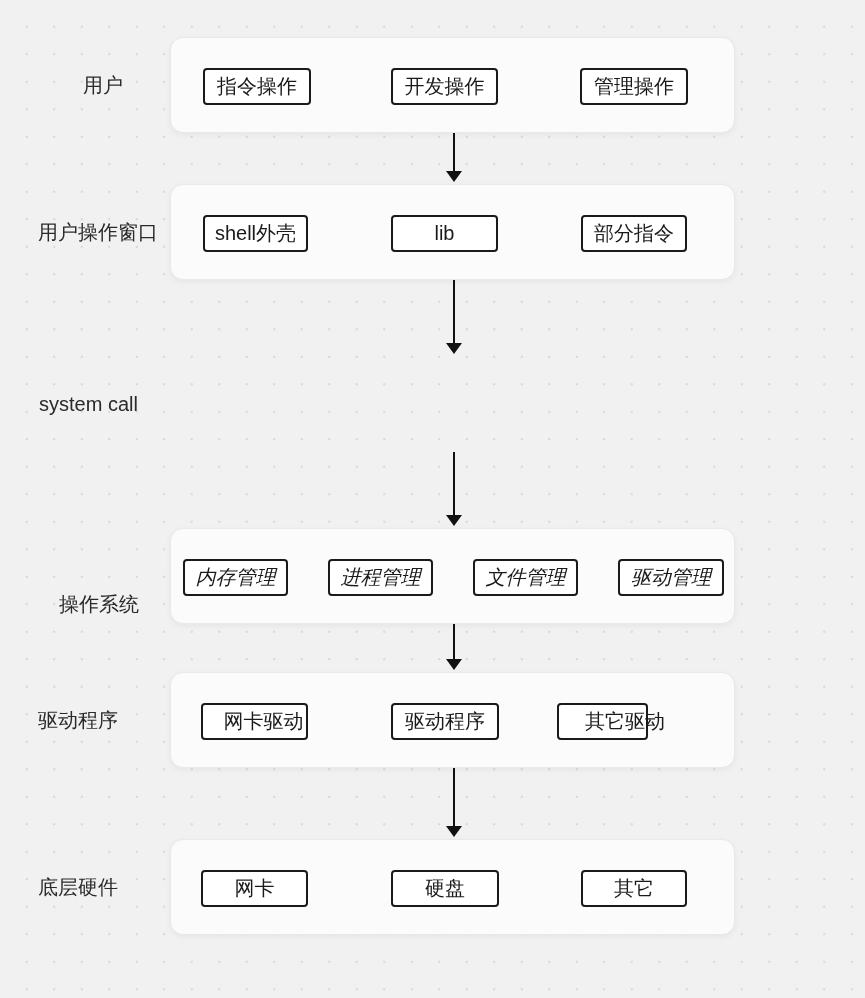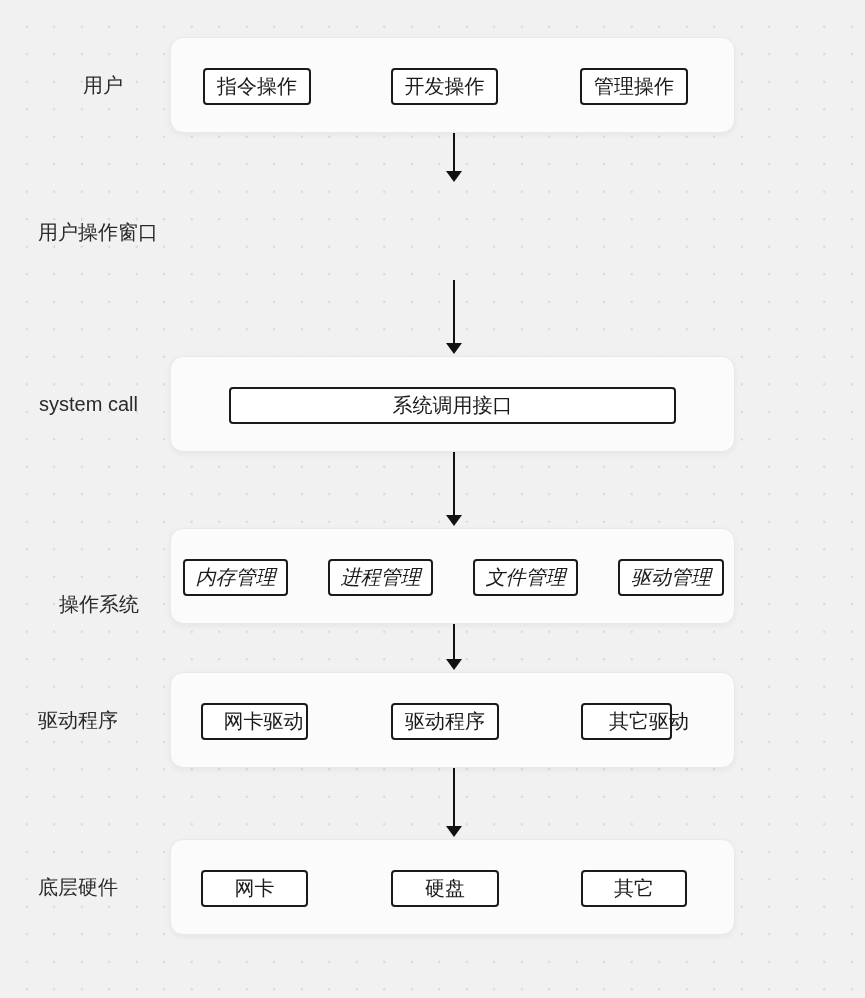--- a/index.html
+++ b/index.html
@@ -74,36 +74,38 @@
 <body>
 
 <div id="canvas">
     <div class="layer-label" style="left: 83px; top: 37px;">用户</div>
     <div class="layer-panel" style="top: 37px;">
       <div class="node-box" style="left: 32px; width: 108px;">指令操作</div>
       <div class="node-box" style="left: 220px; width: 107px;">开发操作</div>
       <div class="node-box" style="left: 409px; width: 108px;">管理操作</div>
     </div>
     <div class="layer-label" style="left: 38px; top: 184px;">用户操作窗口</div>
+    <div class="layer-panel" style="top: 184px;">
+      <div class="node-box" style="left: 32px; width: 105px;">shell外壳</div>
+      <div class="node-box" style="left: 220px; width: 107px;">lib</div>
+      <div class="node-box" style="left: 410px; width: 106px;">部分指令</div>
+    </div>
     <div class="layer-label" style="left: 39px; top: 356px;">system call</div>
-    <div class="layer-panel" style="top: 356px;">
-      <div class="node-box" style="left: 58px; width: 447px;">系统调用接口</div>
-    </div>
     <div class="layer-label" style="left: 38px; top: 556px; margin-left: 21px;">操作系统</div>
     <div class="layer-panel" style="top: 528px; font-style: italic;">
       <div class="node-box" style="left: 12px; width: 105px;">内存管理</div>
       <div class="node-box" style="left: 157px; width: 105px;">进程管理</div>
       <div class="node-box" style="left: 302px; width: 105px;">文件管理</div>
       <div class="node-box" style="left: 447px; width: 106px;">驱动管理</div>
     </div>
     <div class="layer-label" style="left: 38px; top: 672px;">驱动程序</div>
     <div class="layer-panel" style="top: 672px;">
       <div class="node-box" style="left: 30px; width: 107px; padding-left: 18px;">网卡驱动</div>
       <div class="node-box" style="left: 220px; width: 108px;">驱动程序</div>
-      <div class="node-box" style="left: 410px; width: 91px; padding-left: 45px;">其它驱动</div>
+      <div class="node-box" style="left: 386px; width: 91px; padding-left: 45px;">其它驱动</div>
     </div>
     <div class="layer-label" style="left: 38px; top: 839px;">底层硬件</div>
     <div class="layer-panel" style="top: 839px;">
       <div class="node-box" style="left: 30px; width: 107px;">网卡</div>
       <div class="node-box" style="left: 220px; width: 108px;">硬盘</div>
       <div class="node-box" style="left: 410px; width: 106px;">其它</div>
     </div>
     <div class="arrow" style="left: 445.5px; top: 133px; height: 49px;">
       <div class="arrow-line"></div>
       <div class="arrow-head"></div>

